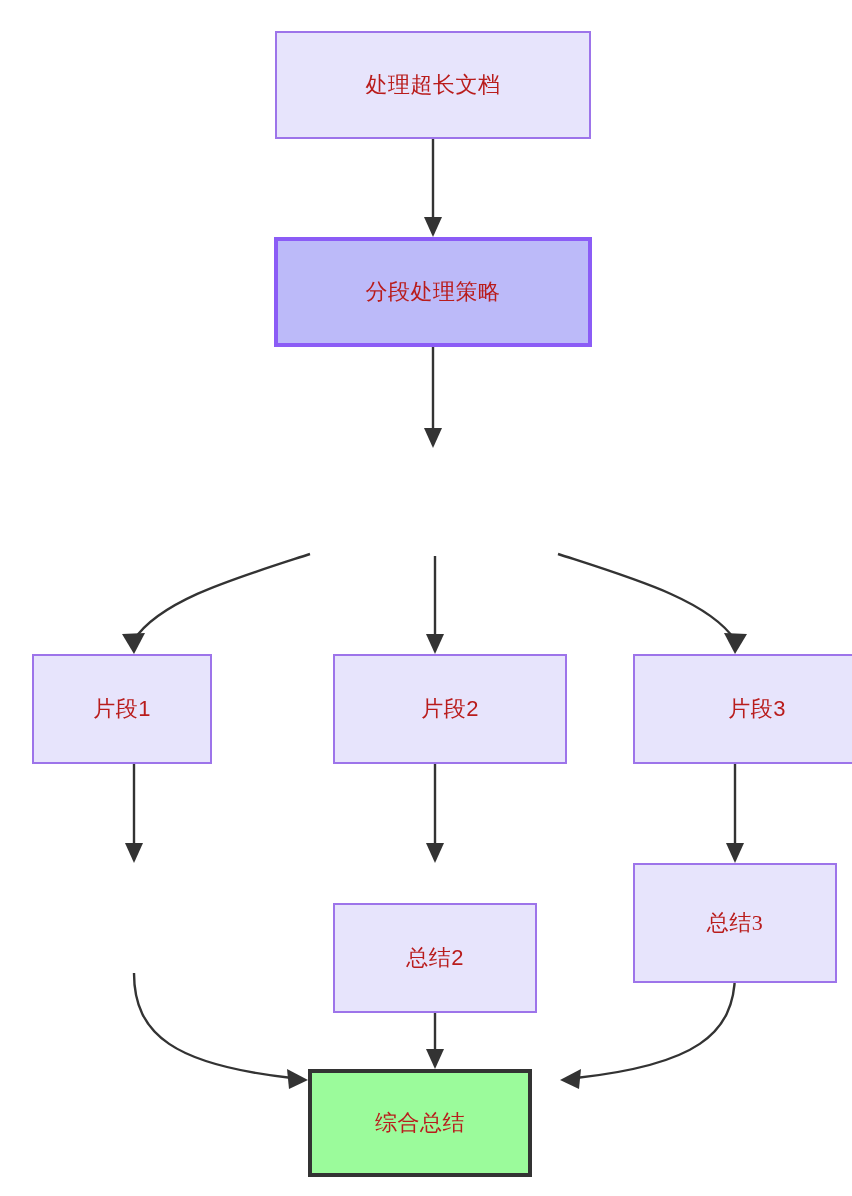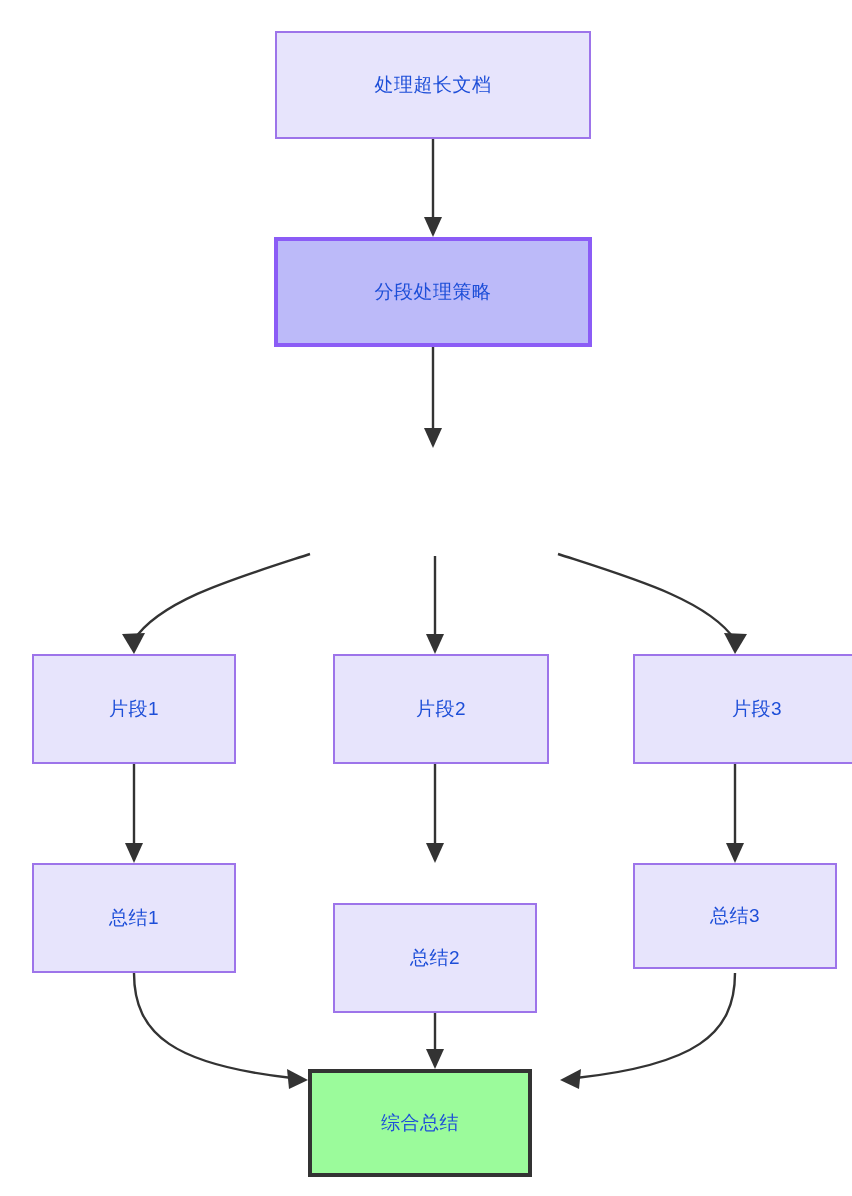--- a/index.html
+++ b/index.html
@@ -30,23 +30,23 @@
     display: flex;
     align-items: center;
     justify-content: center;
     text-align: center;
     line-height: 1.2;
     color: #1f1f20;
     z-index: 2;
   }
   .node-label {
     display: block;
-    font-size: 19px;
+    font-size: 22px;
     letter-spacing: 0.5px;
-    color: #1d4ed8;
+    color: #b91c1c;
   }
   .node.style-light {
     background: #e7e4fc;
     border: 2px solid #9d74ea;
   }
   .node.style-accent {
     background: #bcbaf9;
     border: 4px solid #8b5cf6;
   }
   .node.style-result {
@@ -127,41 +127,38 @@
 
   <div class="node style-light" style="left:275px; top:31px; width:316px; height:108px;">
     <span class="node-label">处理超长文档</span>
   </div>
 
   <div class="node style-accent" style="left:274px; top:237px; width:318px; height:110px;">
     <span class="node-label">分段处理策略</span>
   </div>
 
 
-  <div class="node style-light" style="left:32px; top:654px; width:204px; height:110px;">
+  <div class="node style-light" style="left:32px; top:654px; width:180px; height:110px;">
     <span class="node-label">片段1</span>
   </div>
 
-  <div class="node style-light" style="left:333px; top:654px; width:216px; height:110px;">
+  <div class="node style-light" style="left:333px; top:654px; width:234px; height:110px;">
     <span class="node-label">片段2</span>
   </div>
 
   <div class="node style-light" style="left:633px; top:654px; width:248px; height:110px;">
     <span class="node-label">片段3</span>
   </div>
 
-  <div class="node style-light" style="left:32px; top:863px; width:204px; height:110px;">
-    <span class="node-label">总结1</span>
-  </div>
 
   <div class="node style-light" style="left:333px; top:863px; width:204px; height:110px;margin-top:40px;">
     <span class="node-label">总结2</span>
   </div>
 
-  <div class="node style-light" style="left:633px; top:863px; width:204px; height:106px;">
+  <div class="node style-light" style="left:633px; top:863px; width:204px; height:120px;font-family:Liberation Serif, serif;">
     <span class="node-label">总结3</span>
   </div>
 
   <div class="node style-result" style="left:308px; top:1069px; width:224px; height:108px;">
     <span class="node-label">综合总结</span>
   </div>
 
 </div>
 
 </body></html>

